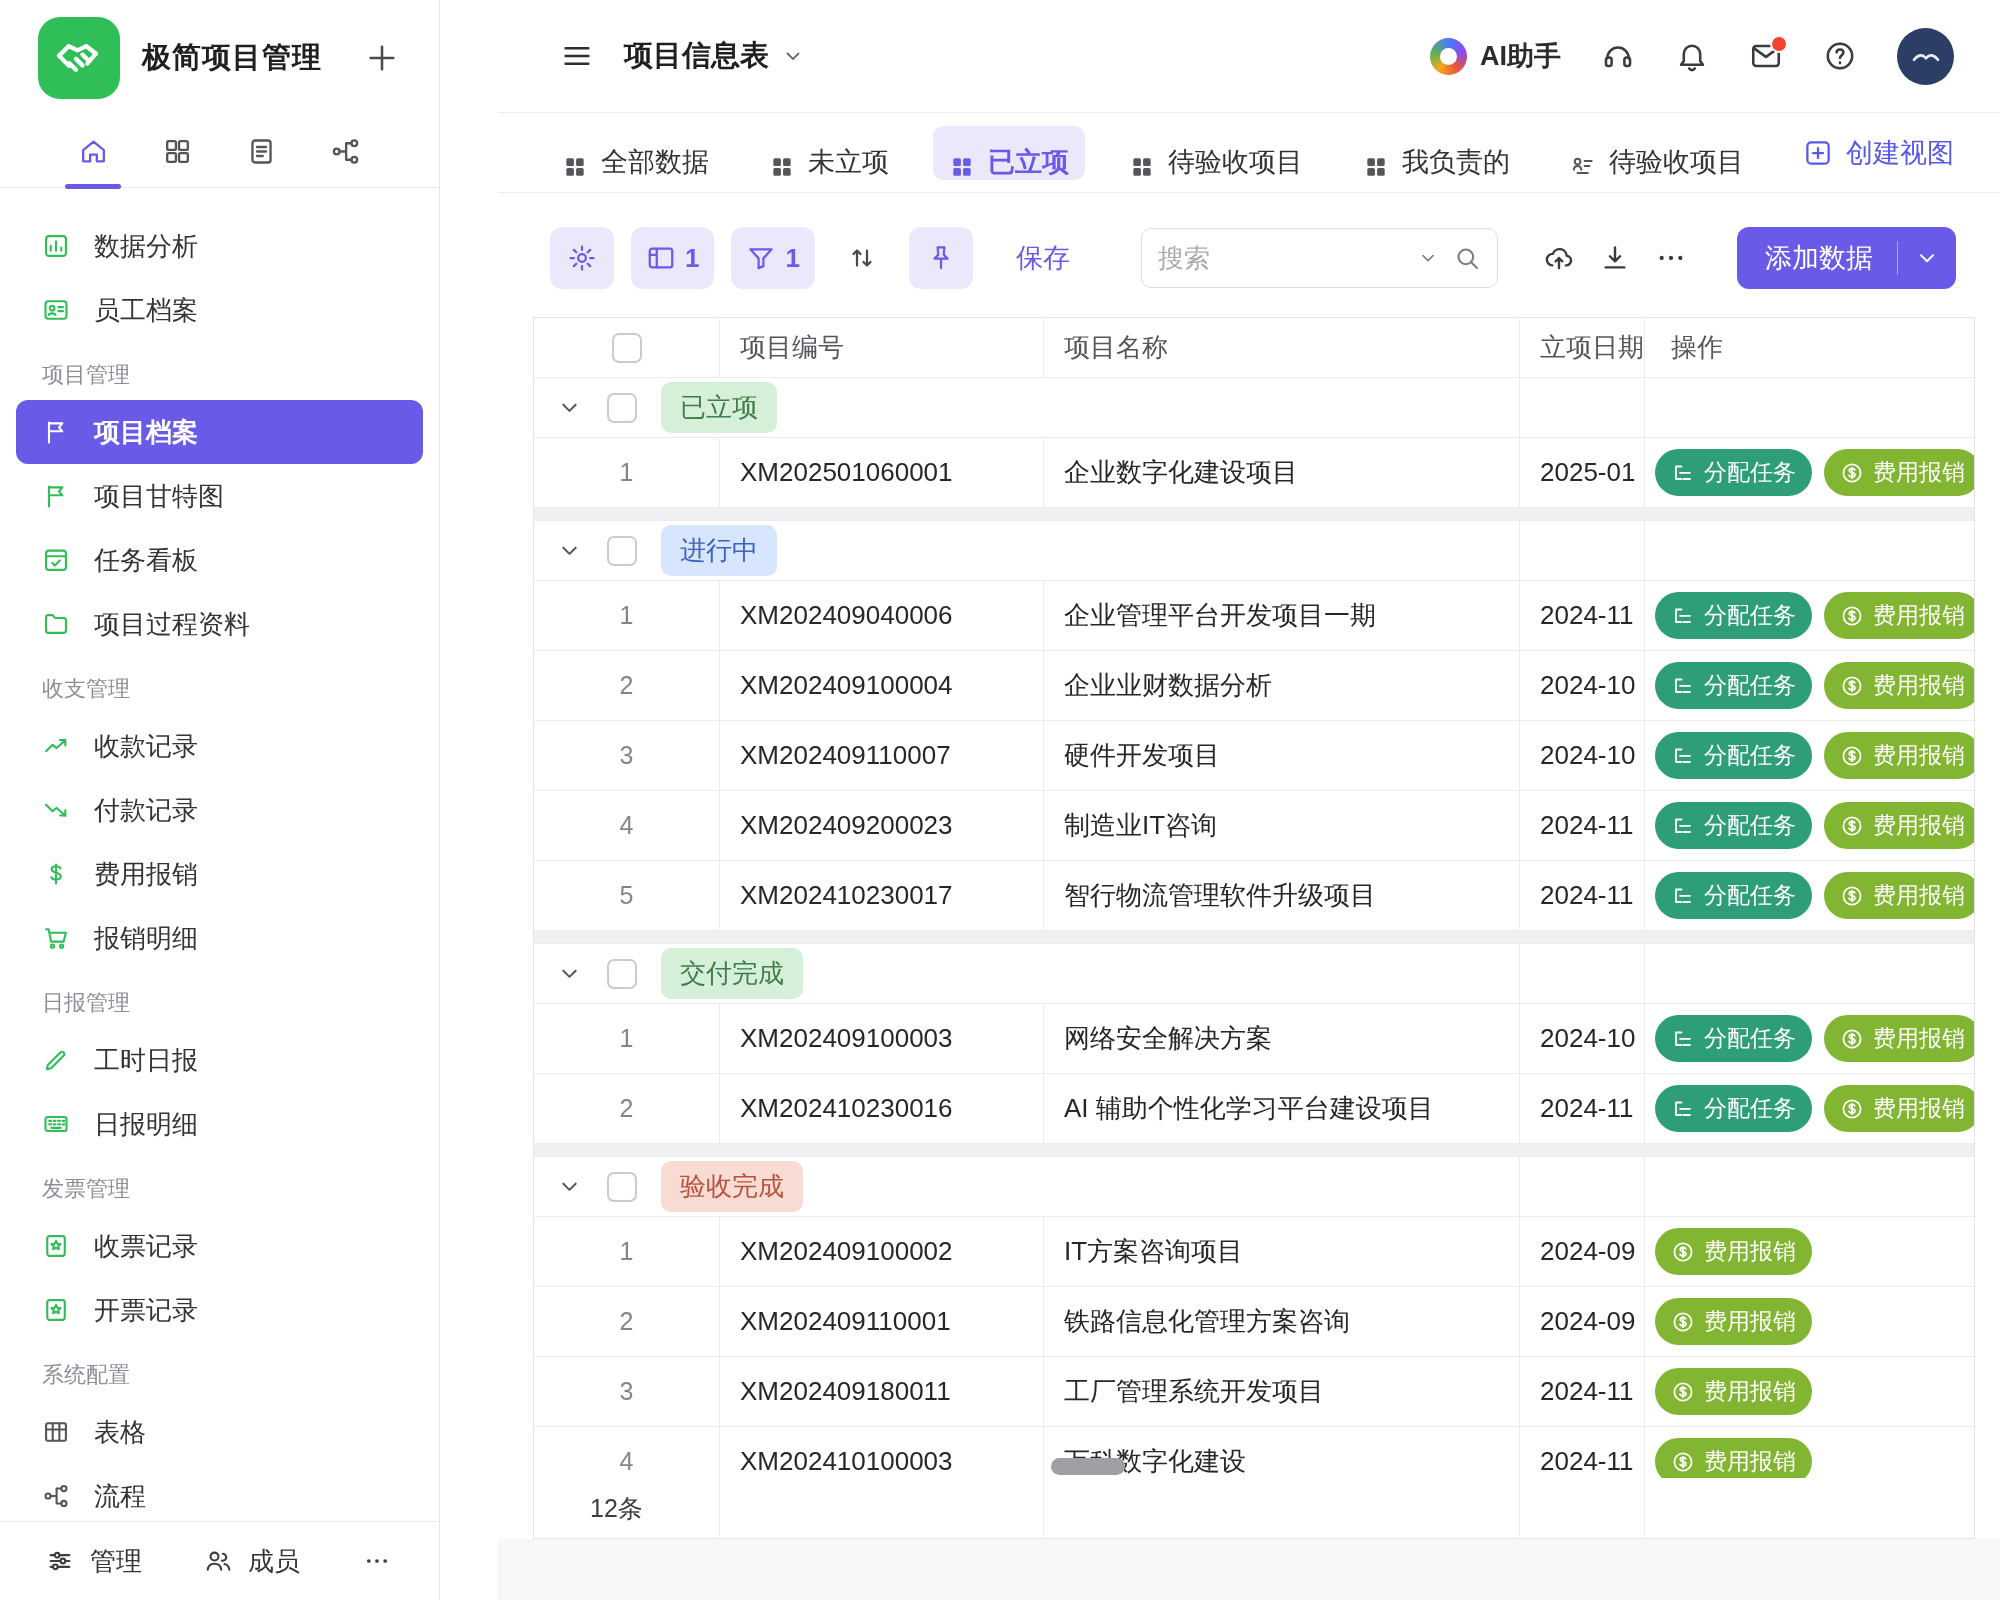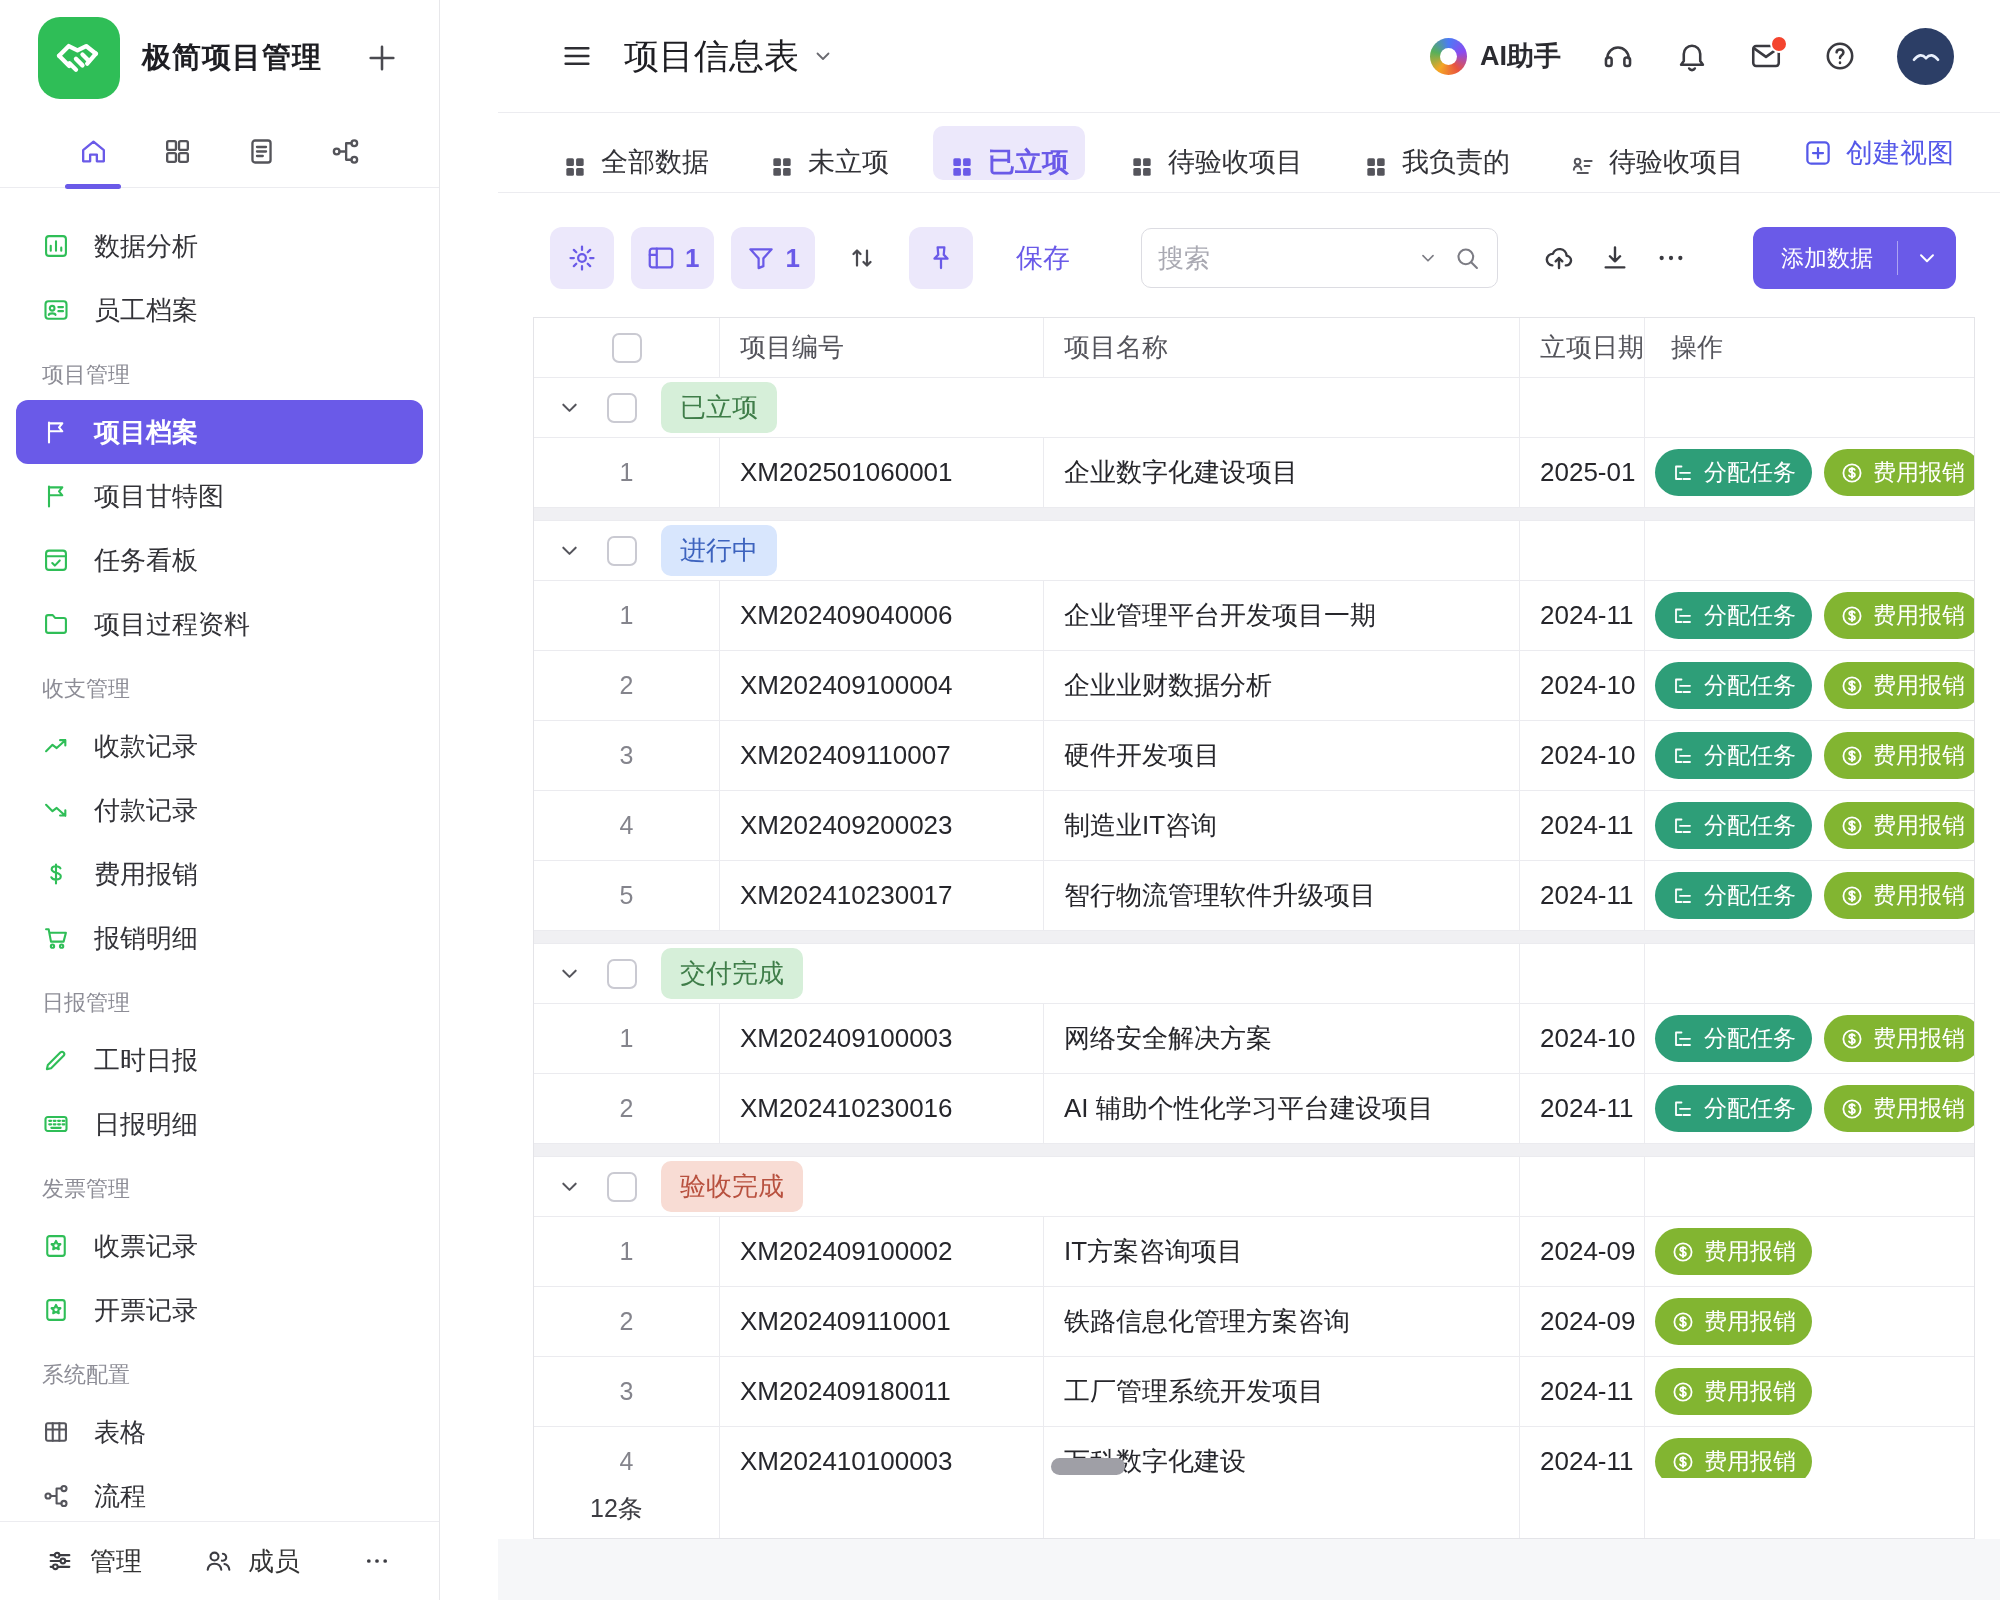--- a/index.html
+++ b/index.html
@@ -37,21 +37,21 @@
   .side-footer .grp { display:flex; align-items:center; gap:16px; }
   .side-footer .grp + .grp { margin-left:62px; }
   .side-footer .ic { color:#3c3c42; }
   .side-footer .more-btn { margin-left:auto; color:#55555c; }
 
   
   .main { position:absolute; left:498px; top:0; right:0; height:1600px; background:#fff; display:flex; flex-direction:column; }
   .topbar { height:113px; flex:none; border-bottom:1px solid #ececf0; display:flex; align-items:center; padding:0 46px 0 62px; gap:30px; }
   .hamburger { color:#2e2e33; } .hamburger svg { width:34px; height:34px; }
   .page-title-wrap { display:flex; align-items:center; gap:12px; }
-  .page-title { font-size:35px; font-weight:400; color:#1e1e23; white-space:nowrap; }
+  .page-title { font-size:29px; font-weight:700; color:#1e1e23; white-space:nowrap; }
   .title-chevron { color:#6a6a70; } .title-chevron svg { width:24px; height:24px; }
   .topbar-right { margin-left:auto; display:flex; align-items:center; gap:40px; }
   .ai-chip { display:flex; align-items:center; gap:13px; font-size:27px; color:#2b2b30; font-weight:600; }
   .ai-logo { width:37px; height:37px; border-radius:50%; background:conic-gradient(#4b7bf5,#8a4bf0,#e8533f,#f5a623,#57b05a,#4b7bf5); position:relative; flex:none; }
   .ai-logo::after { content:''; position:absolute; inset:10px; border-radius:50%; background:#fff; }
   .top-icon { color:#3a3a40; position:relative; } .top-icon svg { width:34px; height:34px; }
   .top-icon.has-dot::after { content:''; position:absolute; top:-4px; right:-5px; width:14px; height:14px; border-radius:50%; background:#f4442e; border:2px solid #fff; }
   .avatar { width:57px; height:57px; border-radius:50%; background:#2c3e66; display:flex; align-items:center; justify-content:center; color:#e9f0fd; flex:none; }
   .avatar svg { width:36px; height:36px; }
 
@@ -67,21 +67,21 @@
   .tbtn { height:62px; min-width:64px; padding:0 15px; border-radius:12px; background:var(--accent-light); color:var(--accent); display:flex; align-items:center; justify-content:center; gap:9px; font-size:26px; font-weight:600; }
   .tbtn svg { width:30px; height:30px; }
   .tbtn.plain { background:transparent; color:#4a4a50; min-width:56px; font-weight:400; }
   .save-link { color:var(--accent); font-size:27px; margin:0 26px; white-space:nowrap; }
   .searchbox { width:357px; height:60px; border:1px solid #dcdce2; border-radius:10px; display:flex; align-items:center; padding:0 16px; gap:14px; margin-left:28px; background:#fff; }
   .searchbox input { border:none; outline:none; flex:1; min-width:0; font-size:26px; color:#333; background:transparent; font-family:inherit; }
   .searchbox input::placeholder { color:#a9a9b2; }
   .searchbox .ic { color:#7c7c84; } .searchbox .ic.small svg { width:22px; height:22px; }
   .tool-icons { display:flex; align-items:center; gap:24px; margin-left:28px; color:#4a4a50; }
   .tool-icons .top-icon svg { width:32px; height:32px; }
-  .add-btn { margin-left:auto; height:62px; background:var(--accent); color:#fff; border-radius:12px; display:flex; align-items:center; font-size:23px; overflow:hidden; }
+  .add-btn { margin-left:auto; height:62px; background:var(--accent); color:#fff; border-radius:12px; display:flex; align-items:center; font-size:27px; overflow:hidden; }
   .add-btn .lbl { padding:0 24px 0 28px; white-space:nowrap; }
   .add-btn .sep { width:1px; height:34px; background:rgba(255,255,255,.45); }
   .add-btn .dd { padding:0 16px; display:flex; } .add-btn .dd svg { width:26px; height:26px; }
 
   
   .table-wrap { position:relative; margin-left:35px; width:1442px; flex:none; border:1px solid #e4e4e8; background:#fff; }
   .trow { display:grid; grid-template-columns:186px 324px 476px 125px 1fr; align-items:stretch; border-bottom:1px solid #ebebef; }
   .cell { display:flex; align-items:center; padding:0 20px; border-right:1px solid #ebebef; overflow:hidden; white-space:nowrap; }
   .cell:last-child { border-right:none; }
   .thead { height:60px; color:#55555c; font-size:26px; }

